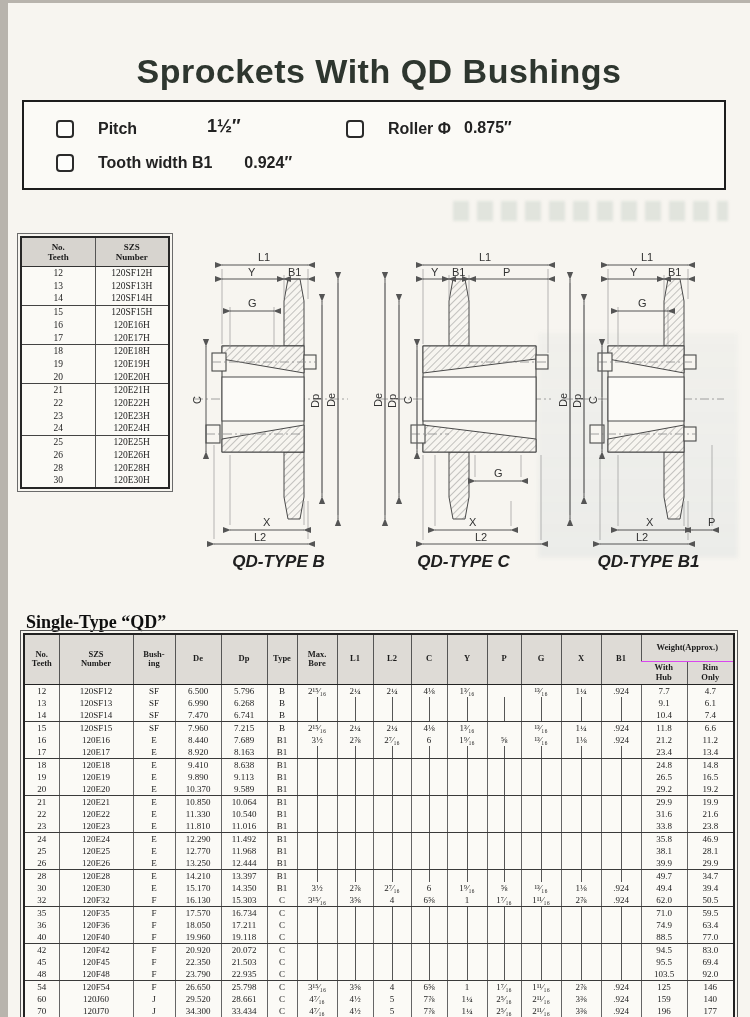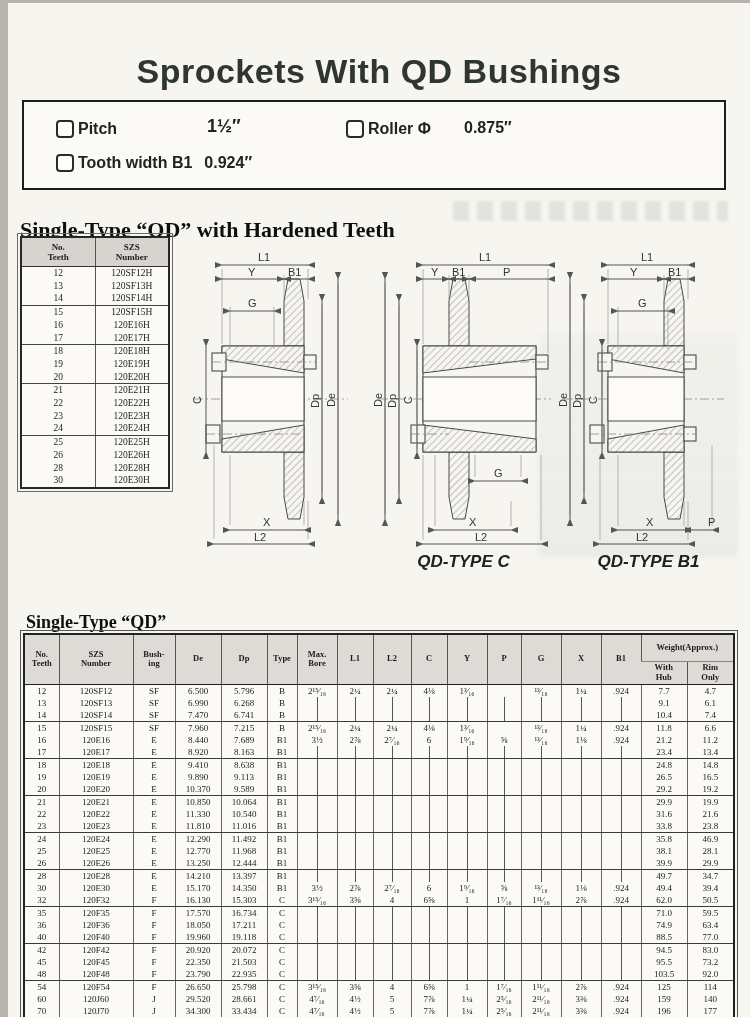--- a/index.html
+++ b/index.html
@@ -10,21 +10,21 @@
     color:#1c1c1c;
   }
   .page{position:absolute;left:8px;top:3px;right:0;bottom:0;background:#f7f5f0;}
   
   .title{position:absolute;left:0;top:26px;width:100%;text-align:center;
     font-family:"Liberation Sans","DejaVu Sans",sans-serif;font-weight:bold;
     font-size:34px;letter-spacing:.5px;color:#2e362f;}
   
   .specbox{position:absolute;left:14px;top:97px;width:700px;height:86px;
     border:2px solid #1d1d1d;background:#fbfaf6;}
-  .spec-item{position:absolute;display:flex;align-items:center;gap:4px;
+  .spec-item{position:absolute;display:flex;align-items:center;gap:24px;
     font-family:"Liberation Sans","DejaVu Sans",sans-serif;font-weight:bold;font-size:16px;color:#222;}
   .chk{display:inline-block;width:14px;height:14px;border:2px solid #2a2a2a;border-radius:4px;background:#fdfdfb;}
   .spec-label{font-weight:bold;}
   .spec-value{font-weight:bold;margin-left:8px;}
   
   .sec-heading{position:absolute;font-family:"Liberation Serif","DejaVu Serif",serif;
     font-weight:bold;color:#0f0f0f;}
   #sec1-heading{left:12px;top:196px;font-size:22px;}
   #sec2-heading{left:18px;top:594px;font-size:18px;}
   
@@ -96,21 +96,20 @@
     <div class="spec-item" style="left:432px;top:17px;">
       <span class="spec-value">0.875″</span>
     </div>
     <div class="spec-item" style="left:32px;top:52px;">
       <span class="chk"></span>
       <span class="spec-label">Tooth width B1</span>
       <span class="spec-value">0.924″</span>
     </div>
   </div>
 
-  <h2 class="sec-heading" id="sec1-heading">Single-Type “QD” with Hardened Teeth</h2>
 
   <div class="small-table-wrap">
     <table id="small-table">
         <thead>
           <tr>
             <th>No.
 Teeth</th>
             <th>SZS
 Number</th>
           </tr>
@@ -311,20 +310,21 @@
       <text transform="translate(41,155) rotate(-90)">C</text>
       <line class="dim" x1="62" y1="281" x2="128" y2="281"></line>
       <text x="90" y="277">X</text>
       <text x="152" y="277">P</text>
       <line class="dim" x1="136" y1="281" x2="156" y2="281"></line>
       <line class="dim" x1="44" y1="295" x2="132" y2="295"></line>
       <text x="80" y="292">L2</text>
     </g>
   </svg>
 
+  <div class="cap" style="left:178px">QD-TYPE B</div>
   <div class="cap" style="left:363px">QD-TYPE C</div>
   <div class="cap" style="left:548px">QD-TYPE B1</div>
 
   <h2 class="sec-heading" id="sec2-heading">Single-Type “QD”</h2>
 
   <div class="big-table-wrap">
     <table id="big-table">
         <colgroup>
           <col style="width: 34px;">
           <col style="width: 74px;">
@@ -1127,21 +1127,21 @@
             <td>
               <span class="dit"></span>
             </td>
             <td>
               <span class="dit"></span>
             </td>
             <td>
               <span class="dit"></span>
             </td>
             <td>95.5</td>
-            <td>73.2</td>
+            <td>69.4</td>
           </tr>
           <tr class="group-end">
             <td>48</td>
             <td>120F48</td>
             <td>F</td>
             <td>23.790</td>
             <td>22.935</td>
             <td>C</td>
             <td>
               <span class="dit"></span>
@@ -1183,21 +1183,21 @@
             <td>3¹⁵⁄₁₆</td>
             <td>3⅝</td>
             <td>4</td>
             <td>6⅝</td>
             <td>1</td>
             <td>1⁷⁄₁₆</td>
             <td>1¹¹⁄₁₆</td>
             <td>2⅞</td>
             <td>.924</td>
             <td>125</td>
-            <td>114</td>
+            <td>146</td>
           </tr>
           <tr>
             <td>60</td>
             <td>120J60</td>
             <td>J</td>
             <td>29.520</td>
             <td>28.661</td>
             <td>C</td>
             <td>4⁷⁄₁₆</td>
             <td>4½</td>

